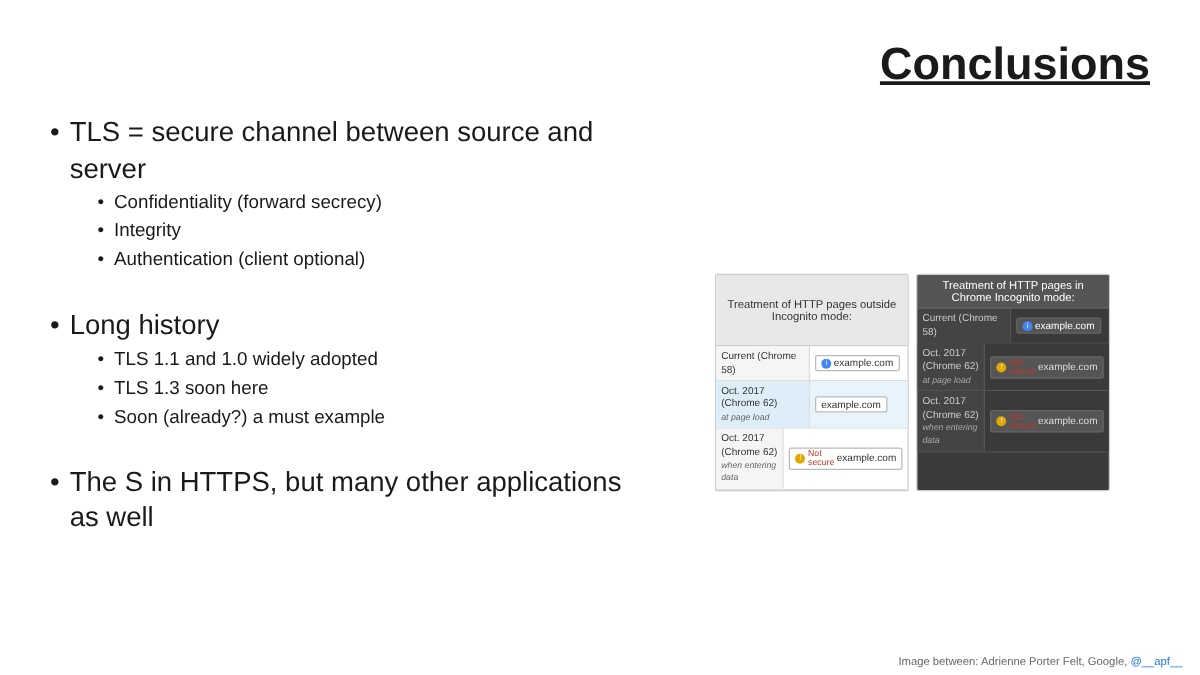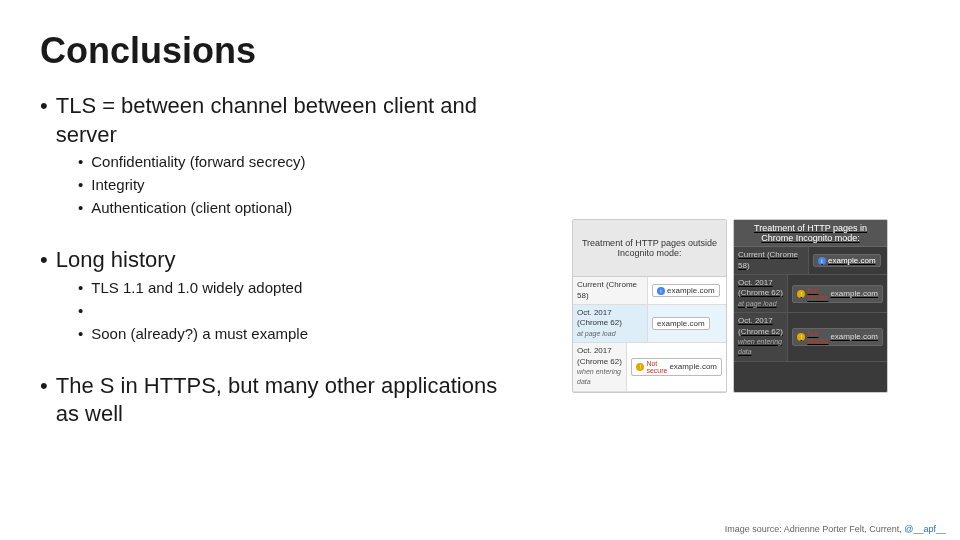--- a/index.html
+++ b/index.html
@@ -16,26 +16,27 @@
     .slide {
       width: 960px;
       height: 540px;
       padding: 20px 40px;
       display: flex;
       flex-direction: column;
       position: relative;
     }
 
     .title {
-      text-align: left;
+      text-align: right;
       font-size: 36px;
       font-weight: bold;
       color: #1a1a1a;
       margin-bottom: 20px;
       padding-top: 10px;
+      text-decoration: underline;
     }
 
     .content-area {
       display: flex;
       flex-direction: row;
       gap: 20px;
       flex: 1;
     }
 
     .left-column {
@@ -107,21 +108,20 @@
       overflow: hidden;
       background: #f9f9f9;
     }
 
     .screenshot-right {
       width: 155px;
       border: 1px solid #ccc;
       border-radius: 2px;
       overflow: hidden;
       background: #3a3a3a;
-      text-decoration: underline;
     }
 
     .col-header-left {
       background: #e8e8e8;
       font-size: 9px;
       padding: 18px 6px;
       text-align: center;
       color: #333;
       border-bottom: 1px solid #ccc;
     }
@@ -240,21 +240,21 @@
 <div class="slide">
   <div class="title">Conclusions</div>
 
   <div class="content-area">
 
     <div class="left-column">
 
       <div class="section">
         <div class="bullet-main">
           <span class="bullet-dot">•</span>
-          <span class="bullet-text">TLS = between channel between client and server</span>
+          <span class="bullet-text">TLS = secure channel between source and server</span>
         </div>
         <div class="sub-bullets">
           <div class="sub-bullet">
             <span class="sub-dot">•</span>
             <span>Confidentiality (forward secrecy)</span>
           </div>
           <div class="sub-bullet">
             <span class="sub-dot">•</span>
             <span>Integrity</span>
           </div>
@@ -270,20 +270,21 @@
           <span class="bullet-dot">•</span>
           <span class="bullet-text">Long history</span>
         </div>
         <div class="sub-bullets">
           <div class="sub-bullet">
             <span class="sub-dot">•</span>
             <span>TLS 1.1 and 1.0 widely adopted</span>
           </div>
           <div class="sub-bullet">
             <span class="sub-dot">•</span>
+            <span>TLS 1.3 soon here</span>
           </div>
           <div class="sub-bullet">
             <span class="sub-dot">•</span>
             <span>Soon (already?) a must example</span>
           </div>
         </div>
       </div>
 
       <div class="section">
         <div class="bullet-main">
@@ -380,16 +381,16 @@
               </span>
             </div>
           </div>
         </div>
 
       </div>
     </div>
   </div>
 
   <div class="footer-note">
-    <span>Image source: Adrienne Porter Felt, Current,</span>
+    <span>Image between: Adrienne Porter Felt, Google,</span>
     <a href="#">@__apf__</a>
   </div>
 </div>
 
 </body></html>

